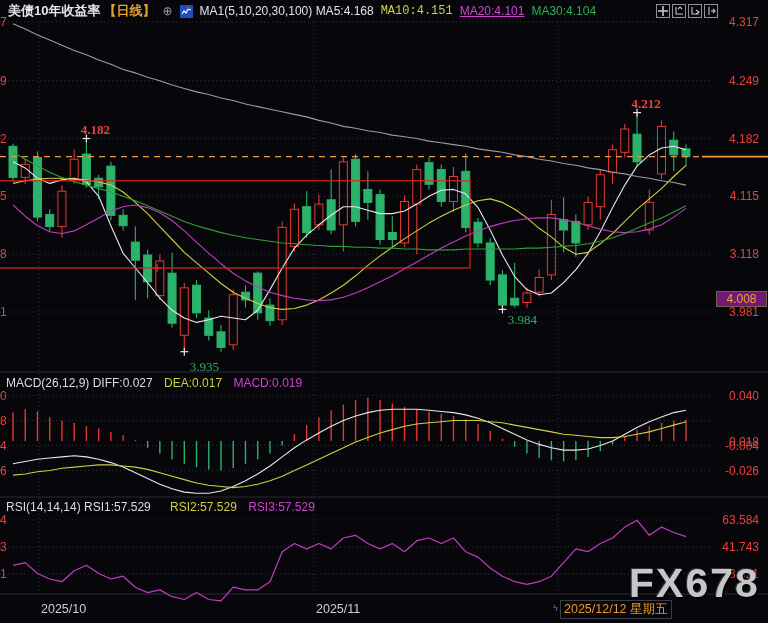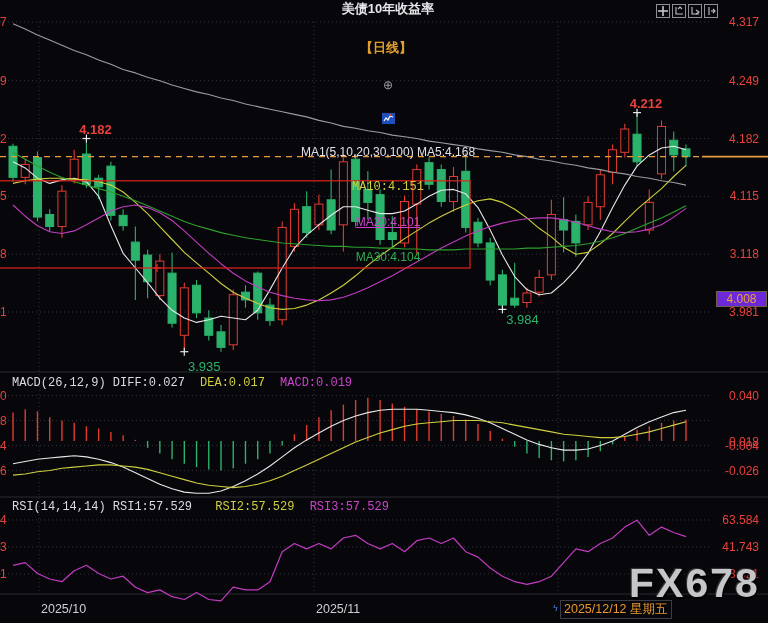--- a/index.html
+++ b/index.html
@@ -1,40 +1,40 @@
 <!DOCTYPE html>
 <html><head>
 <meta charset="utf-8">
 <style>
   html,body{margin:0;padding:0;background:#000;}
   #app{position:relative;width:768px;height:623px;background:#07070b;overflow:hidden;
        font-family:"Liberation Sans",sans-serif;-webkit-font-smoothing:antialiased;}
   #chart-svg{position:absolute;left:0;top:0;}
   .abs{position:absolute;white-space:nowrap;}
   
-  #toolbar{position:absolute;left:0;top:0;width:768px;height:22px;display:flex;align-items:center;gap:21px;padding-left:8px;box-sizing:border-box;z-index:30;flex-direction:column;}
+  #toolbar{position:absolute;left:0;top:0;width:768px;height:22px;display:flex;align-items:center;gap:7px;padding-left:8px;box-sizing:border-box;z-index:30;}
   .tb-title{color:#e6e6ea;font-size:13px;font-weight:bold;}
   .tb-period{color:#e2a12e;font-size:13px;font-weight:bold;margin-left:-4px;}
   .tb-plus{color:#9a9aa2;font-size:12px;}
   .tb-ma{font-size:12px;color:#e2e2e6;}
   .tb-ma10{font-size:12px;color:#cfcf3f;font-family:Liberation Mono, monospace;}
   .tb-ma20{font-size:12px;color:#cc44cc;text-decoration:underline;}
   .tb-ma30{font-size:12px;color:#2fae4f;}
   #tb-icons{position:absolute;right:50px;top:4px;display:flex;gap:2px;}
   .tb-icon{width:14px;height:14px;border:1px solid #8f8f98;box-sizing:border-box;display:flex;align-items:center;justify-content:center;}
   .tb-icon svg{display:block;}
   #mini-chart-icon{width:13px;height:13px;background:#1d4fbe;display:flex;align-items:center;justify-content:center;}
   
   .ytick{color:#e8413c;font-size:12px;text-align:right;width:53px;left:706px;transform:translateY(-50%);}
   .lcut{color:#e8413c;font-size:12px;left:0px;transform:translateY(-50%);}
-  .hdr{font-size:12px;left:12px;z-index:20;font-family:Liberation Mono, monospace;}
+  .hdr{font-size:12px;left:6px;z-index:20;}
   .hdr .w{color:#dcdce0;} .hdr .y{color:#cfcf3f;} .hdr .m{color:#cc44cc;}
-  .ann{font-size:13px;font-weight:bold;transform:translateX(-50%);z-index:15;}
+  .ann{font-size:13px;font-weight:bold;transform:translateX(-50%);z-index:15;font-family:Liberation Serif, serif;}
   .ann.hi{color:#e8413c;} .ann.lo{color:#2bb26b;font-weight:normal;}
-  #pricebox{left:716px;width:47px;text-align:center;color:#e7a23b;font-size:12px;border:1px solid #6e6249;background:#6d28d9;padding:0 1px;z-index:5;}
+  #pricebox{left:716px;width:47px;text-align:center;color:#e7a23b;font-size:12px;border:1px solid #6e6249;background:#701a75;padding:0 1px;z-index:5;}
   
   .xdate{font-size:12.5px;color:#cfcfd3;top:602px;}
   .xdate.hl{color:#e8982e;border:1px solid #3c3c46;padding:0 3px;top:600px;}
   .zmark{color:#4a8ae0;font-size:9px;top:603px;}
   #watermark{left:629px;top:560px;font-size:41px;font-weight:bold;letter-spacing:2px;
              color:#c6c6ca;text-shadow:1px 2px 2px #000, -1px -1px 1px #3a3a3a;z-index:25;}
 </style>
 </head>
 <body>
 

